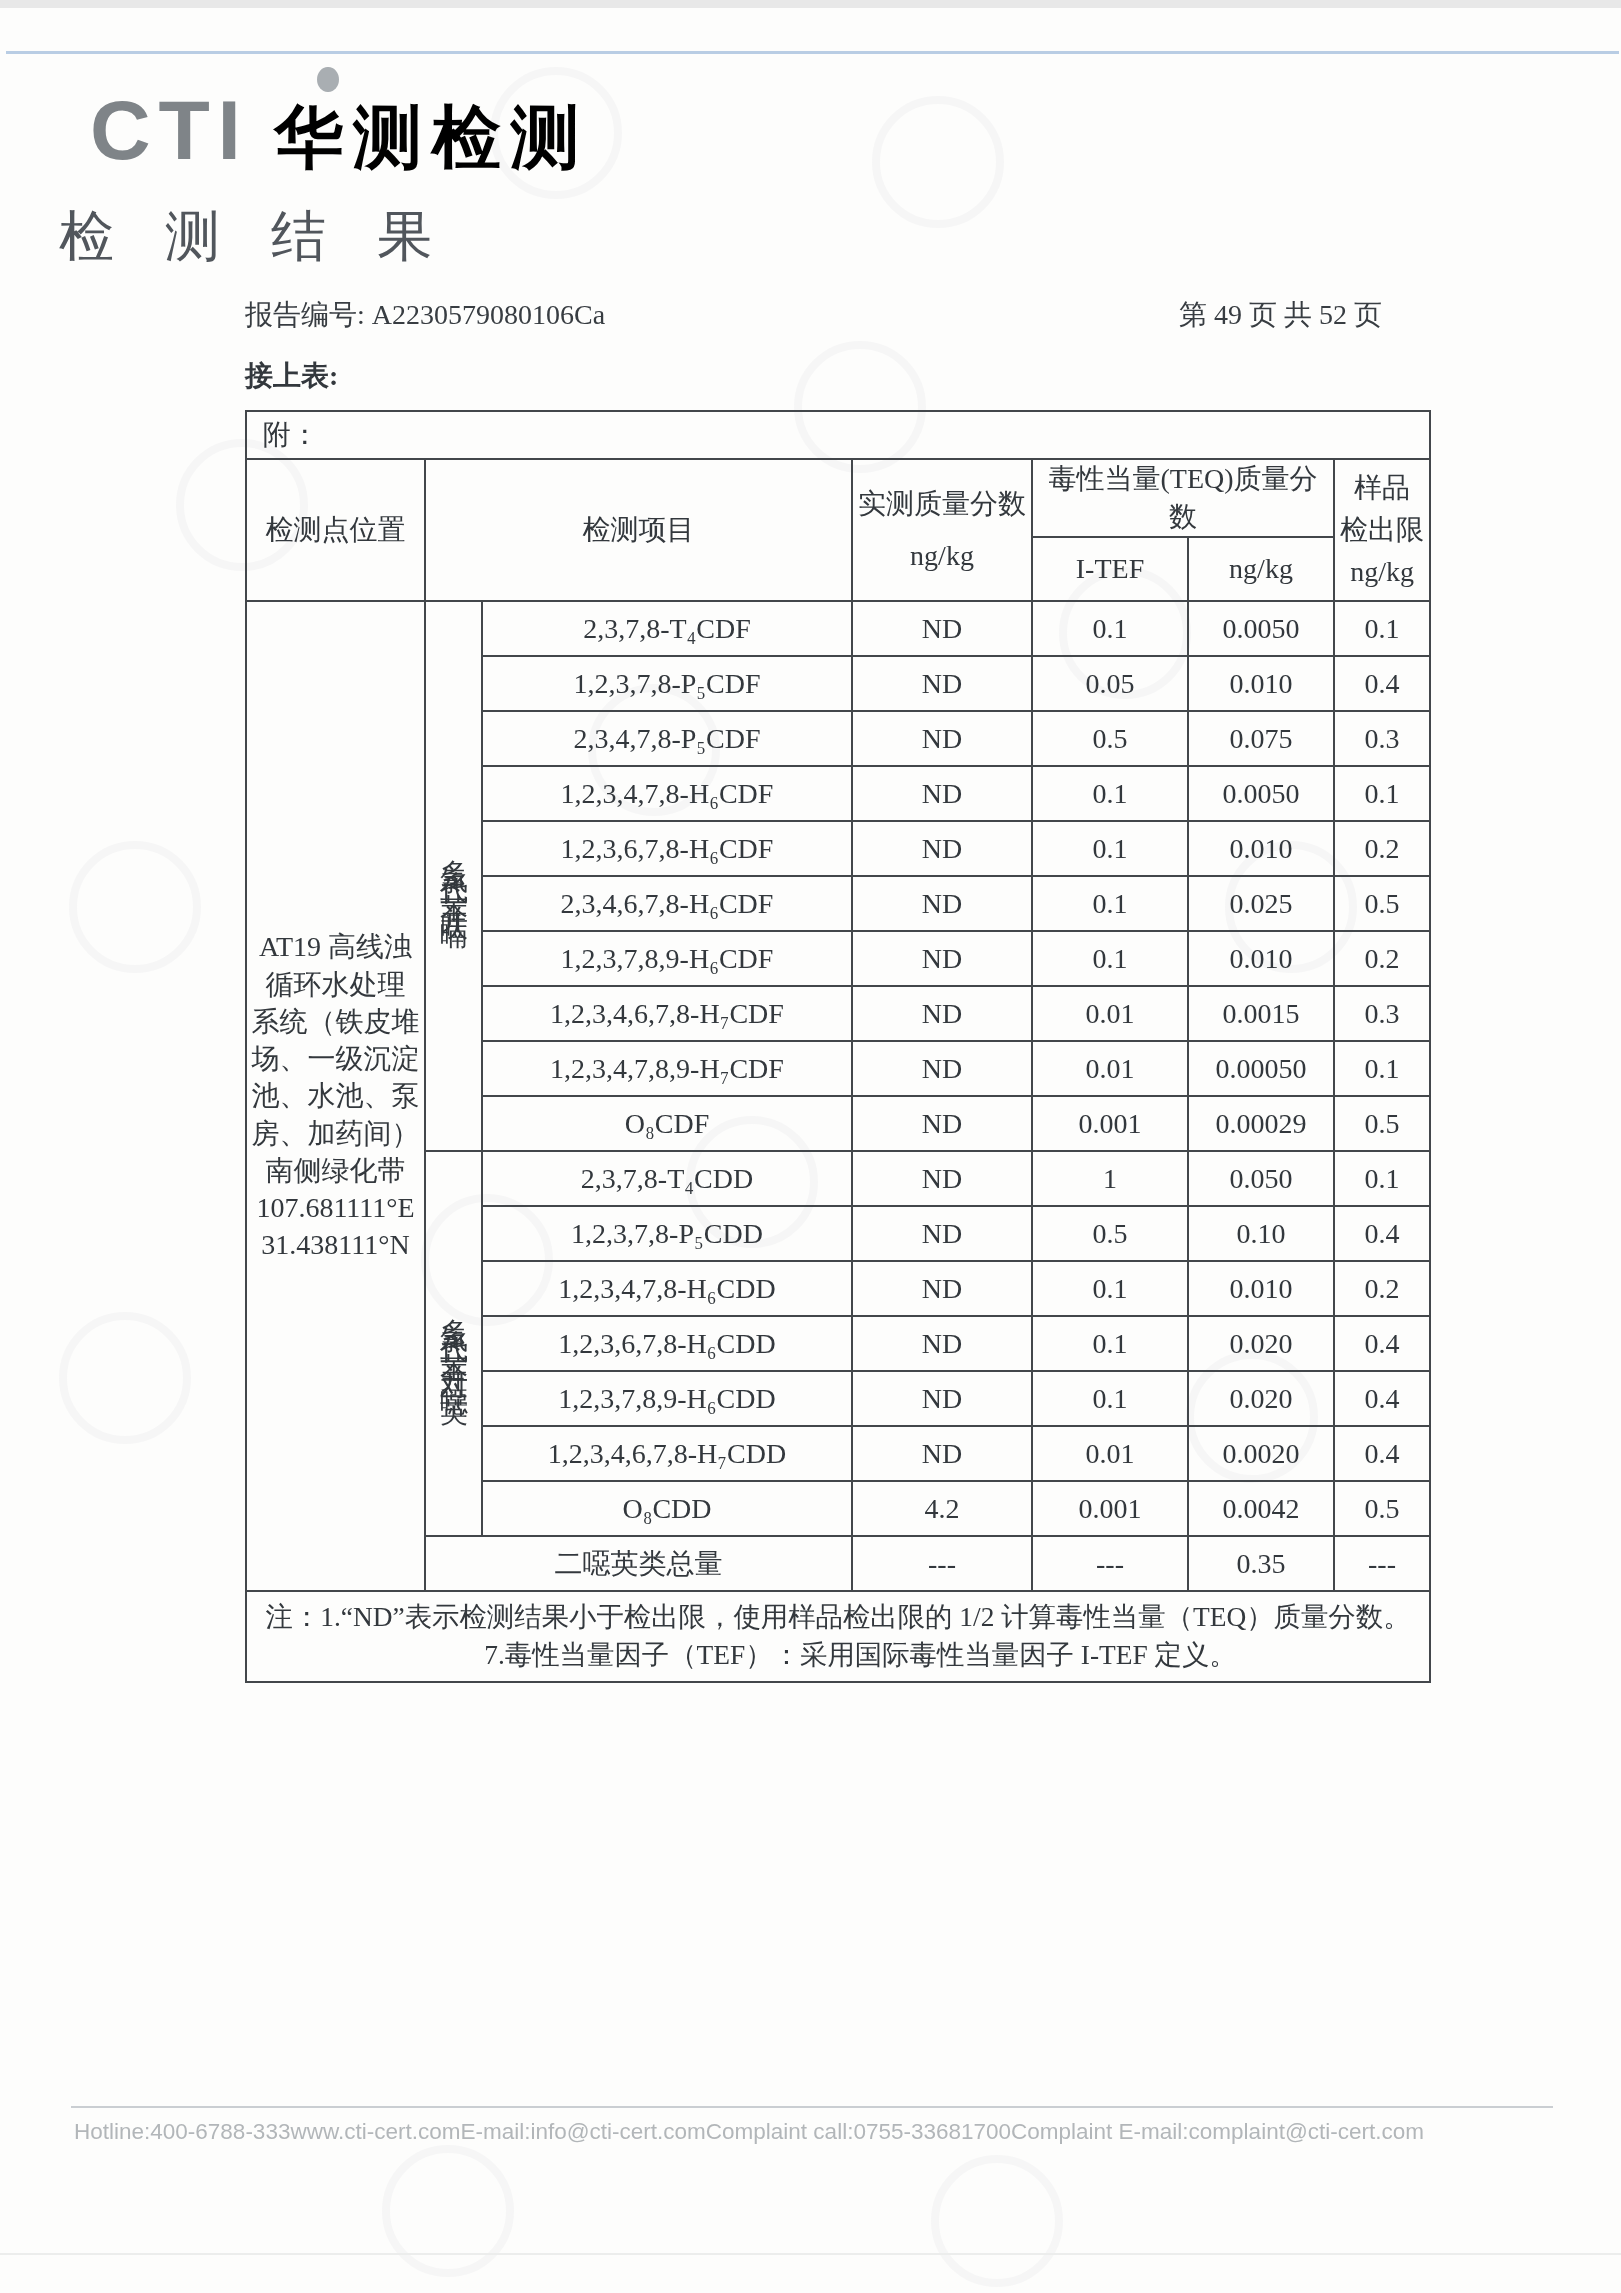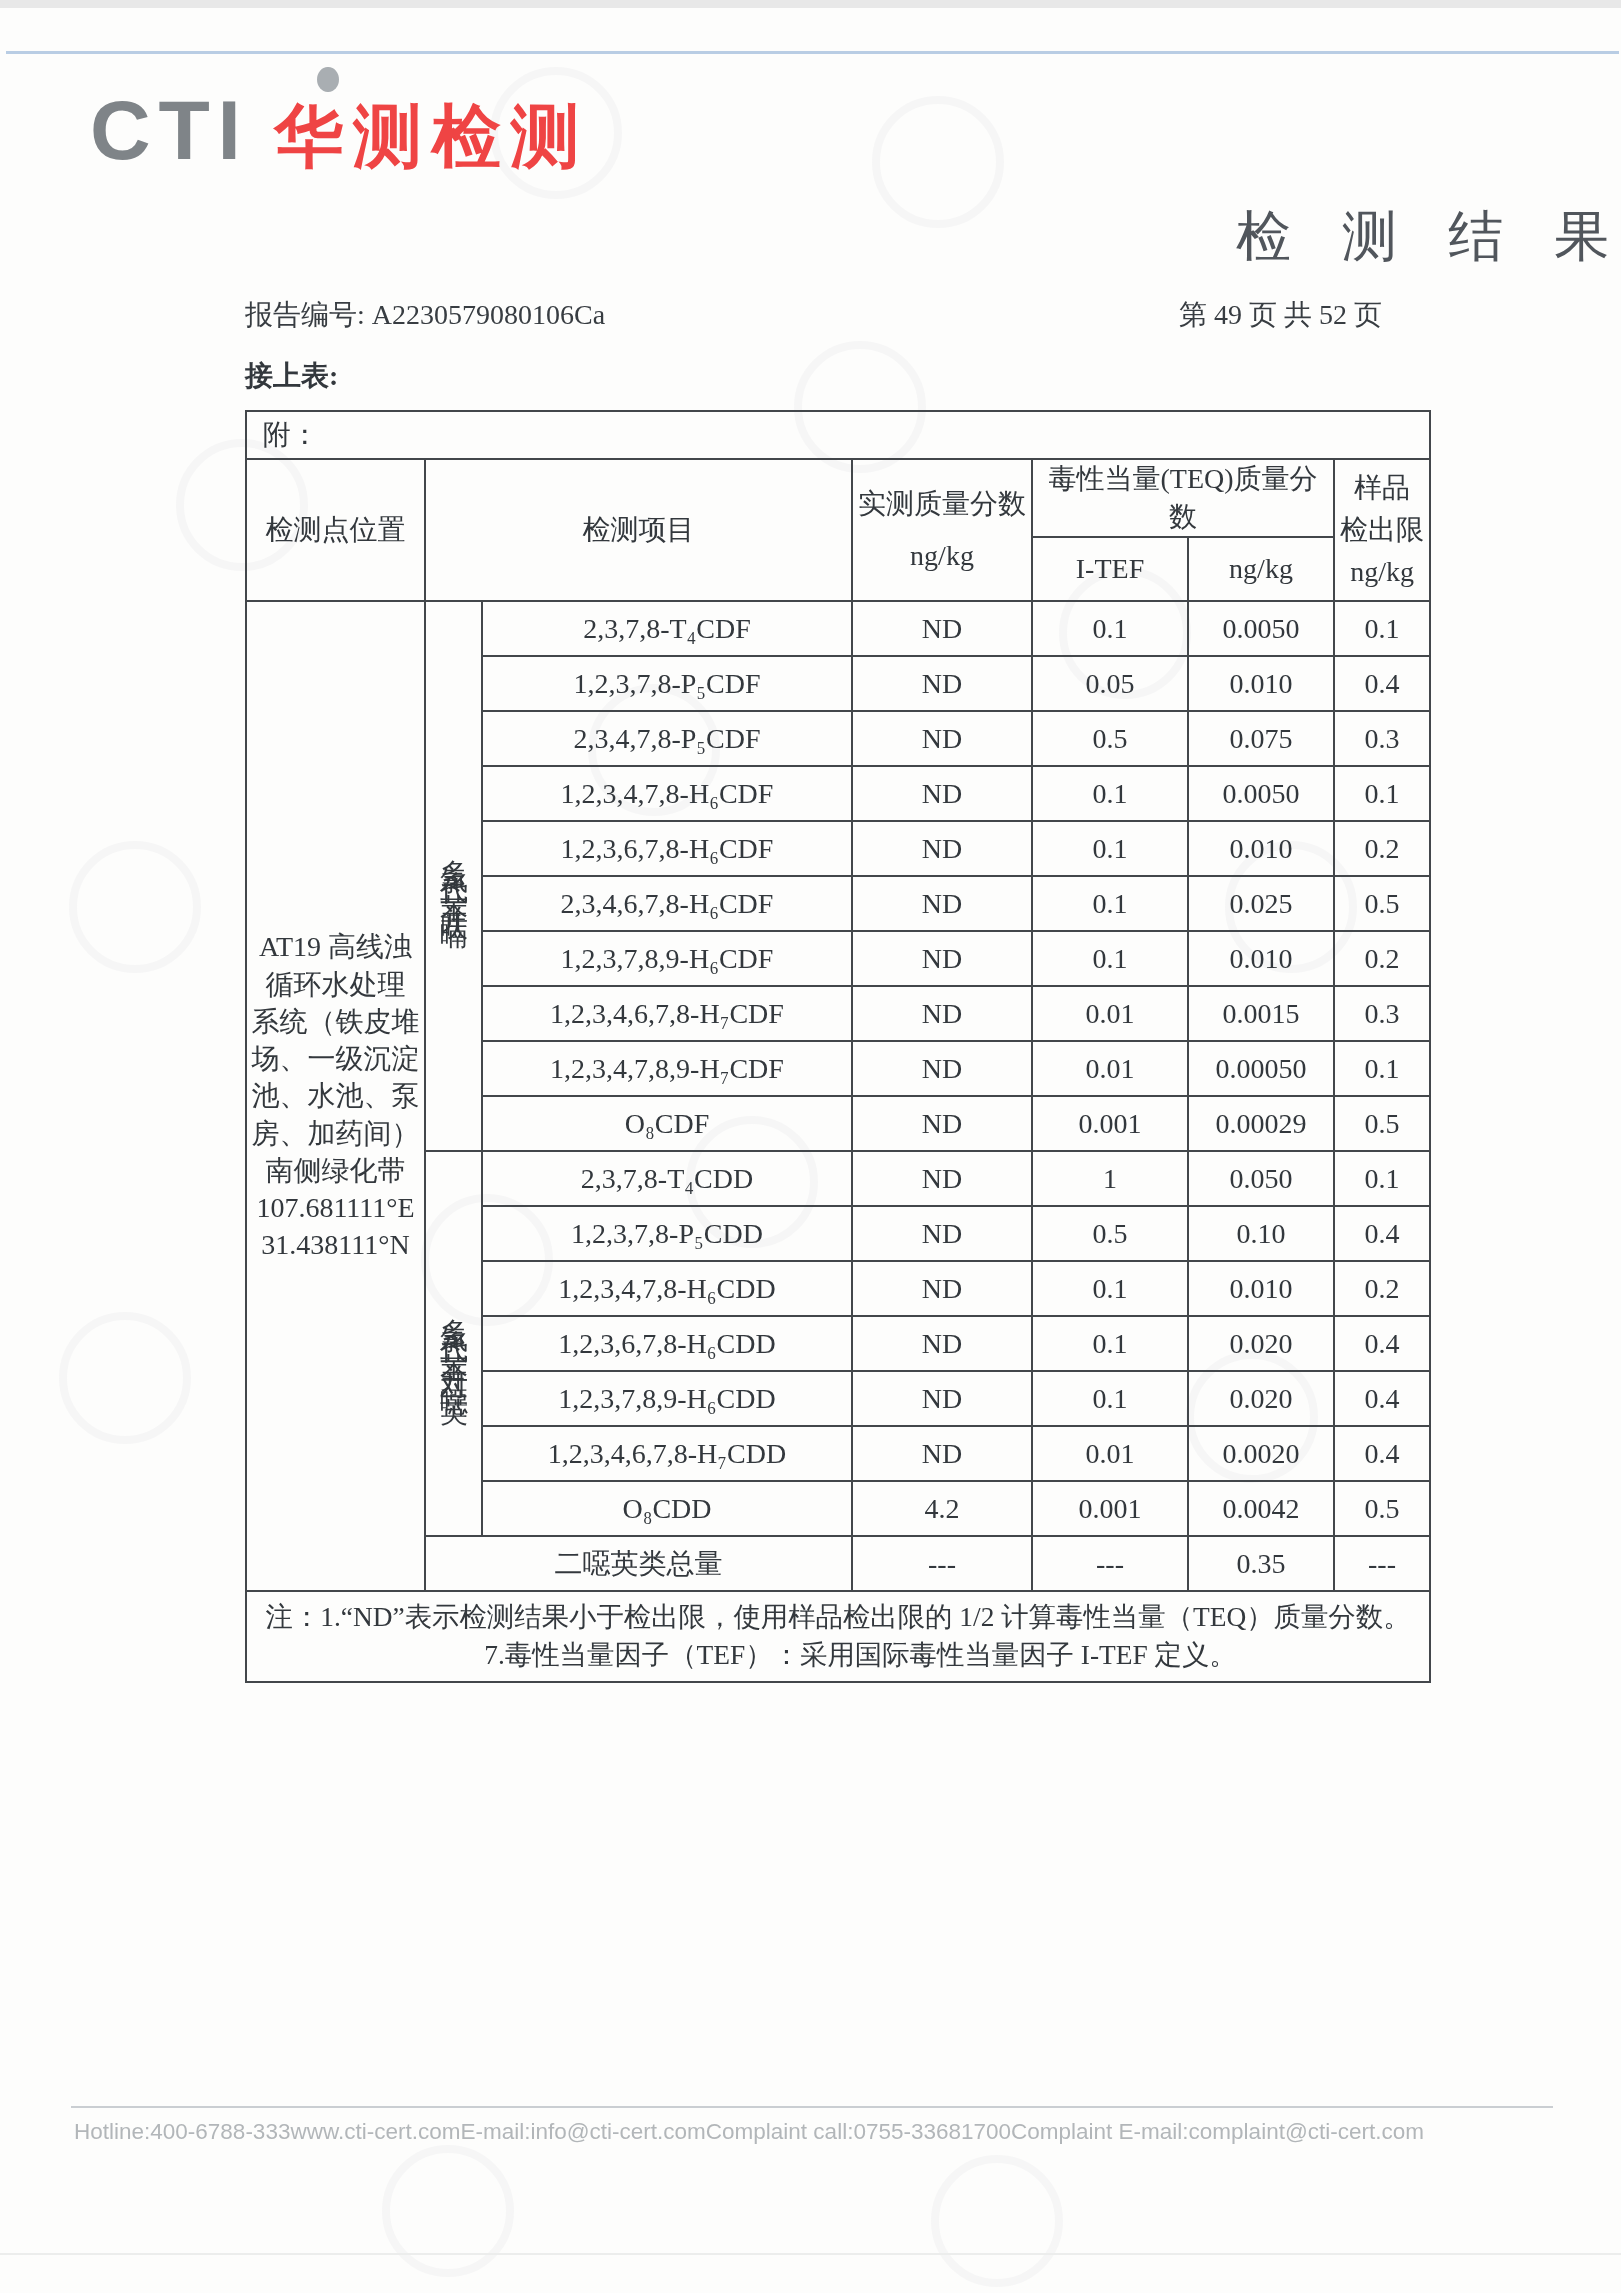--- a/index.html
+++ b/index.html
@@ -11,23 +11,23 @@
     font-family:"Liberation Serif","DejaVu Serif",serif;
     color:#2f343a;
     overflow:hidden;
   }
   .topline{position:absolute;left:5.9px;top:43px;width:1613px;height:2.9px;background:#b9cde4;}
   
   .logo{position:absolute;left:90px;top:53px;}
   .logo-dot{position:absolute;left:227px;top:5.9px;width:21.6px;height:25.5px;border-radius:50%;background:#a9aeb2;}
   .logo-row{display:flex;align-items:flex-end;margin-top:27.4px;}
   .logo-cti{font-family:"Liberation Sans","DejaVu Sans",sans-serif;font-weight:800;font-size:84px;line-height:1;color:#7f8488;letter-spacing:7.8px;}
-  .logo-cn{font-family:Liberation Serif, serif;font-weight:700;font-size:69px;line-height:1;color:#ef4444;letter-spacing:9.8px;margin-left:25.5px;}
-  
-  .title{position:absolute;left:0;top:192px;width:1621px;text-align:right;
+  .logo-cn{font-family:Liberation Sans, sans-serif;font-weight:700;font-size:69px;line-height:1;color:#000000;letter-spacing:9.8px;margin-left:25.5px;}
+  
+  .title{position:absolute;left:0;top:192px;width:1621px;text-align:left;
          font-size:55px;color:#51565c;letter-spacing:11.8px;word-spacing:13.7px;padding-left:59px;box-sizing:border-box;}
   .meta{position:absolute;left:245px;top:288px;width:1137px;display:flex;justify-content:space-between;font-size:28px;color:#383d42;}
   .continued{position:absolute;left:245px;top:349px;font-size:28px;font-weight:bold;color:#33383d;}
   
   table.report{position:absolute;left:245px;top:402px;width:1185px;border-collapse:collapse;table-layout:fixed;
                font-size:28px;color:#33383d;}
   table.report td,table.report th{border:2px solid #43474b;padding:0 3.9px;text-align:center;vertical-align:middle;font-weight:normal;}
   tr.attach-row{height:48px;}
   tr.attach-row td{text-align:left;padding-left:15.7px;}
   tr.head1{height:60px;}

